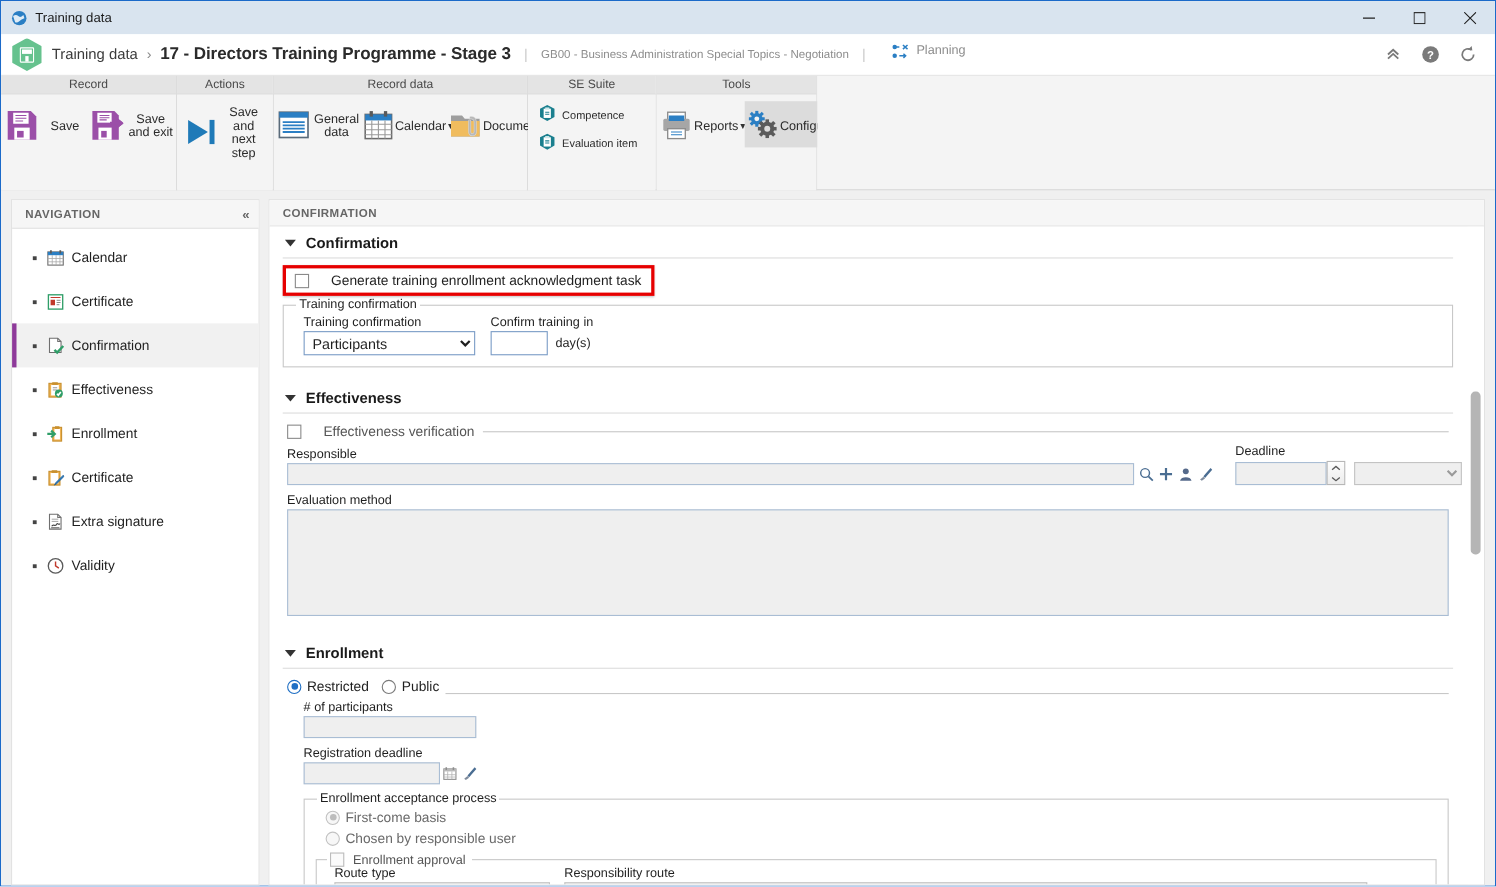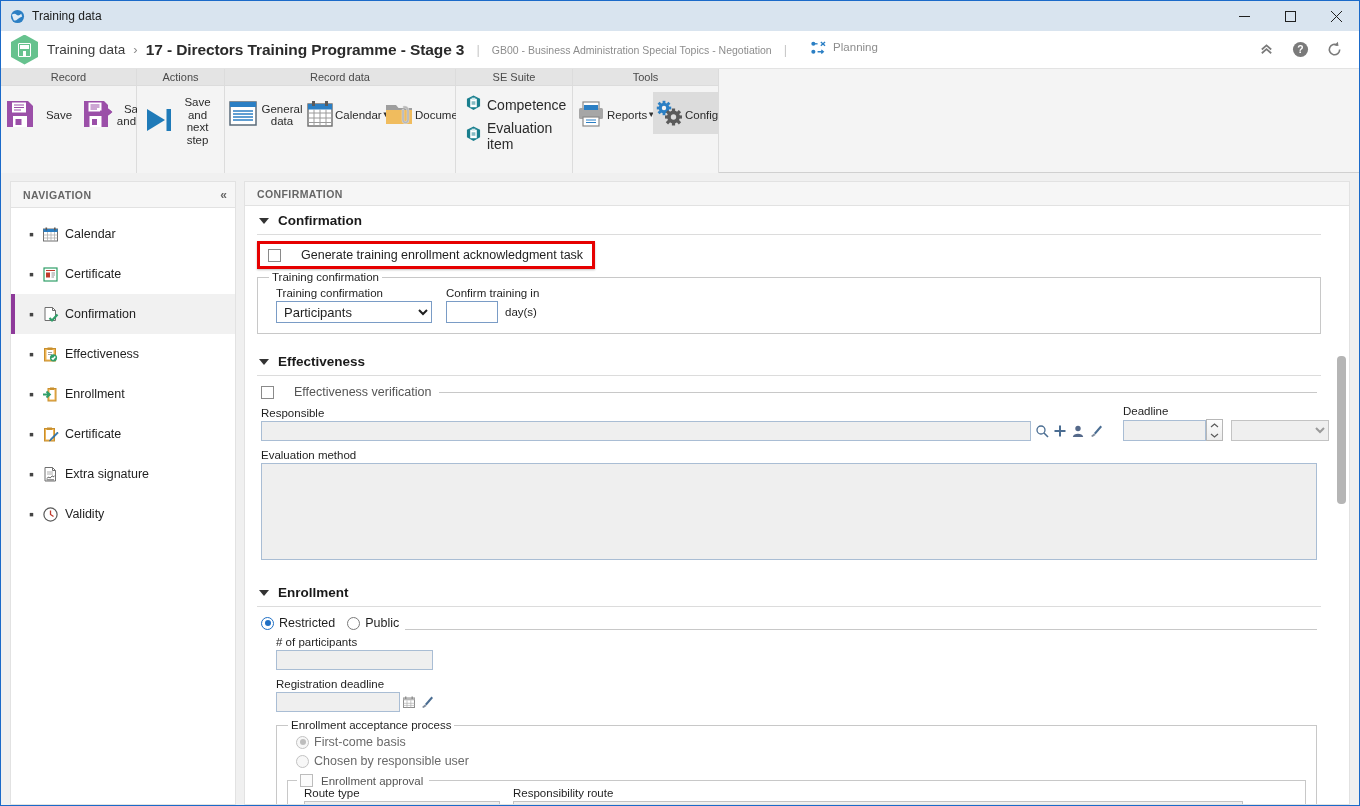--- a/index.html
+++ b/index.html
@@ -120,21 +120,21 @@
   }
   .ribbtn.active { background: #dcdcdc; }
   .ribicon { height: 40px; display: flex; align-items: center; justify-content: center; }
   .riblabel {
     font-size: 11.5px; color: #2b2b2b; text-align: center;
     line-height: 12.5px; margin-top: 2px; width: 76px;
   }
   .ribcaret { font-size: 8px; color: #333; line-height: 8px; margin-top: 1px; }
   .se-list { display: flex; flex-direction: column; padding: 5px 0 0 6px; gap: 3px; }
   .se-item { display: flex; align-items: center; gap: 6px; padding: 1px 6px 1px 2px; }
-  .se-label { font-size: 14px; color: #2b2b2b; }
+  .se-label { font-size: 10px; color: #2b2b2b; }
 
   
   .main { display: flex; height: 632px; background: #f0f0f0; }
 
   
   .sidebar {
     width: 226px;
     background: #ffffff;
     border-right: 1px solid #d6d6d6;
     display: flex; flex-direction: column;
@@ -360,21 +360,21 @@
         <svg width="17" height="17" viewBox="0 0 18 18">
           <path d="M14.5 9 A5.5 5.5 0 1 1 12.2 4.6" fill="none" stroke="#7a7a7a" stroke-width="1.7"></path>
           <path d="M12.6 0.8 L13.2 5.3 L8.9 4.4 Z" fill="#7a7a7a"></path>
         </svg>
       </div>
     </div>
   </div>
 
   <div class="ribbon">
 
-    <div class="ribgroup" style="width:136px">
+    <div class="ribgroup" style="width:160px">
       <div class="ribgroup-title">Record</div>
       <div class="ribgroup-body">
         <div class="ribbtn">
           <div class="ribicon">
             <svg width="34" height="34" viewBox="0 0 34 34">
               <path d="M4 4 H25 L30 9 V30 H4 Z" fill="#9b4fa8"></path>
               <rect x="9" y="5.5" width="14" height="10" fill="#ffffff"></rect>
               <path d="M11 8 H21 M11 10.5 H21 M11 13 H18" stroke="#9b4fa8" stroke-width="1"></path>
               <rect x="10" y="19" width="14" height="11" fill="#ffffff"></rect>
               <rect x="12.5" y="22" width="6" height="6" fill="#9b4fa8"></rect>

